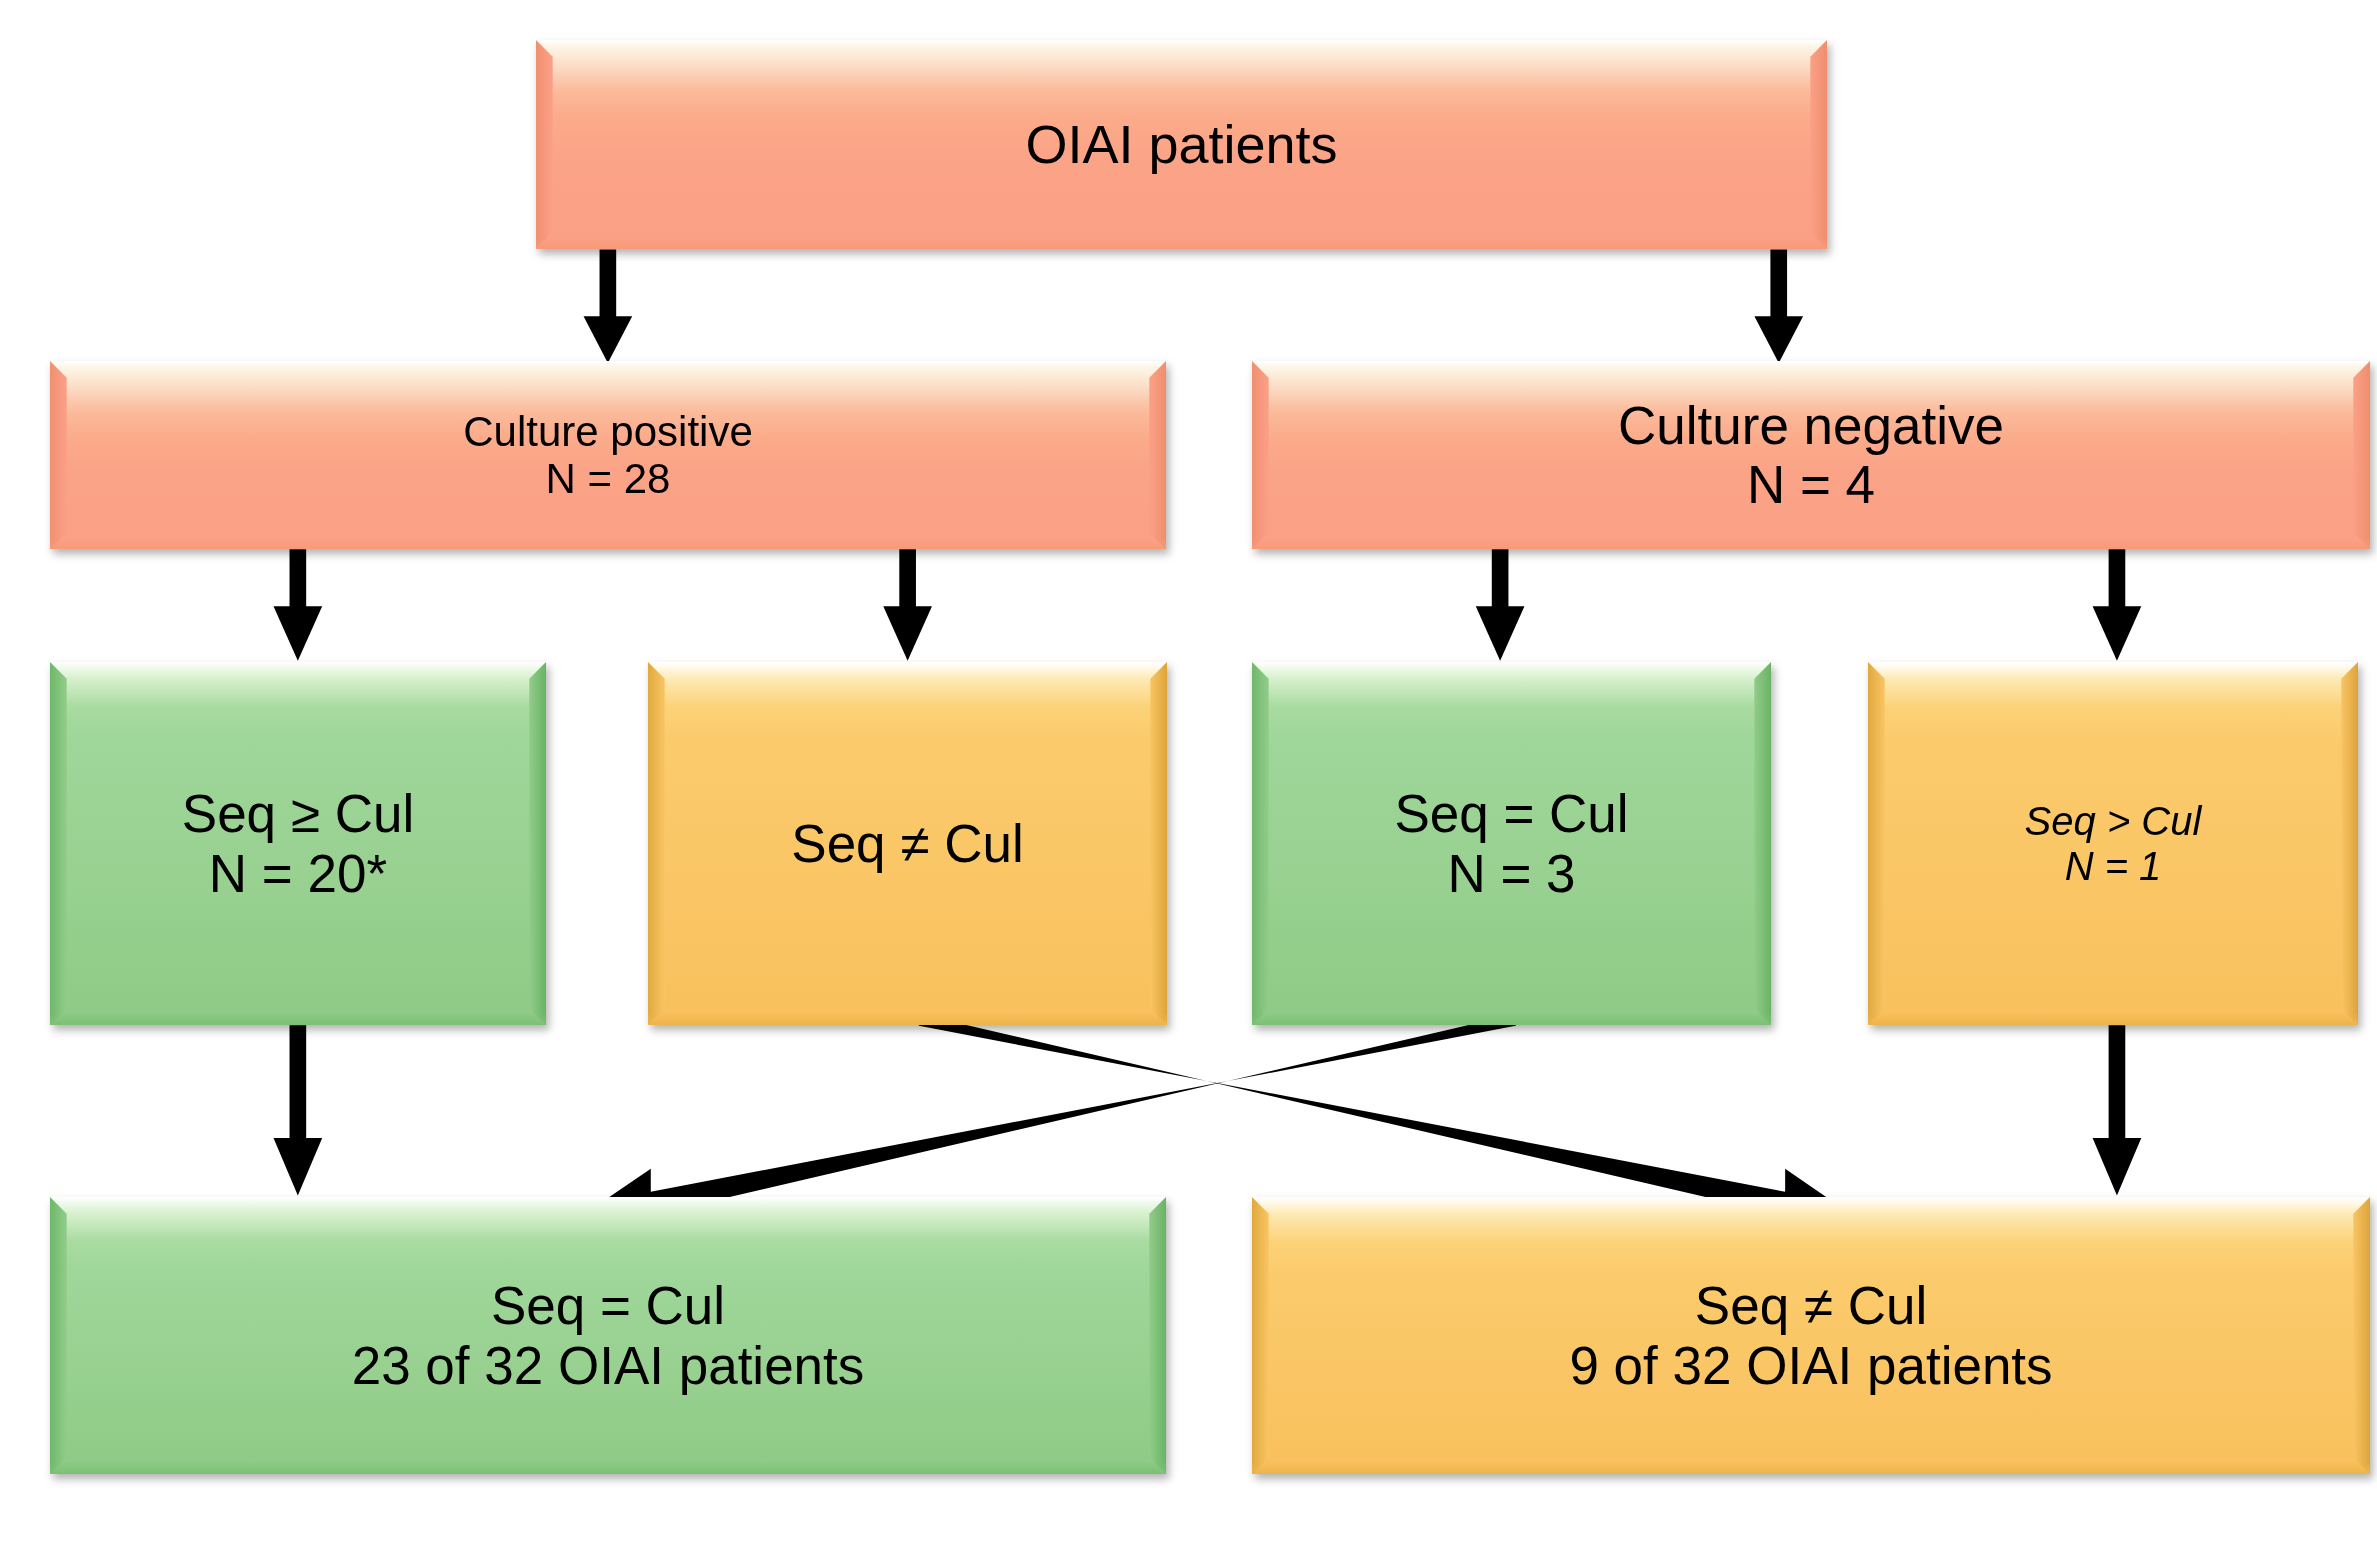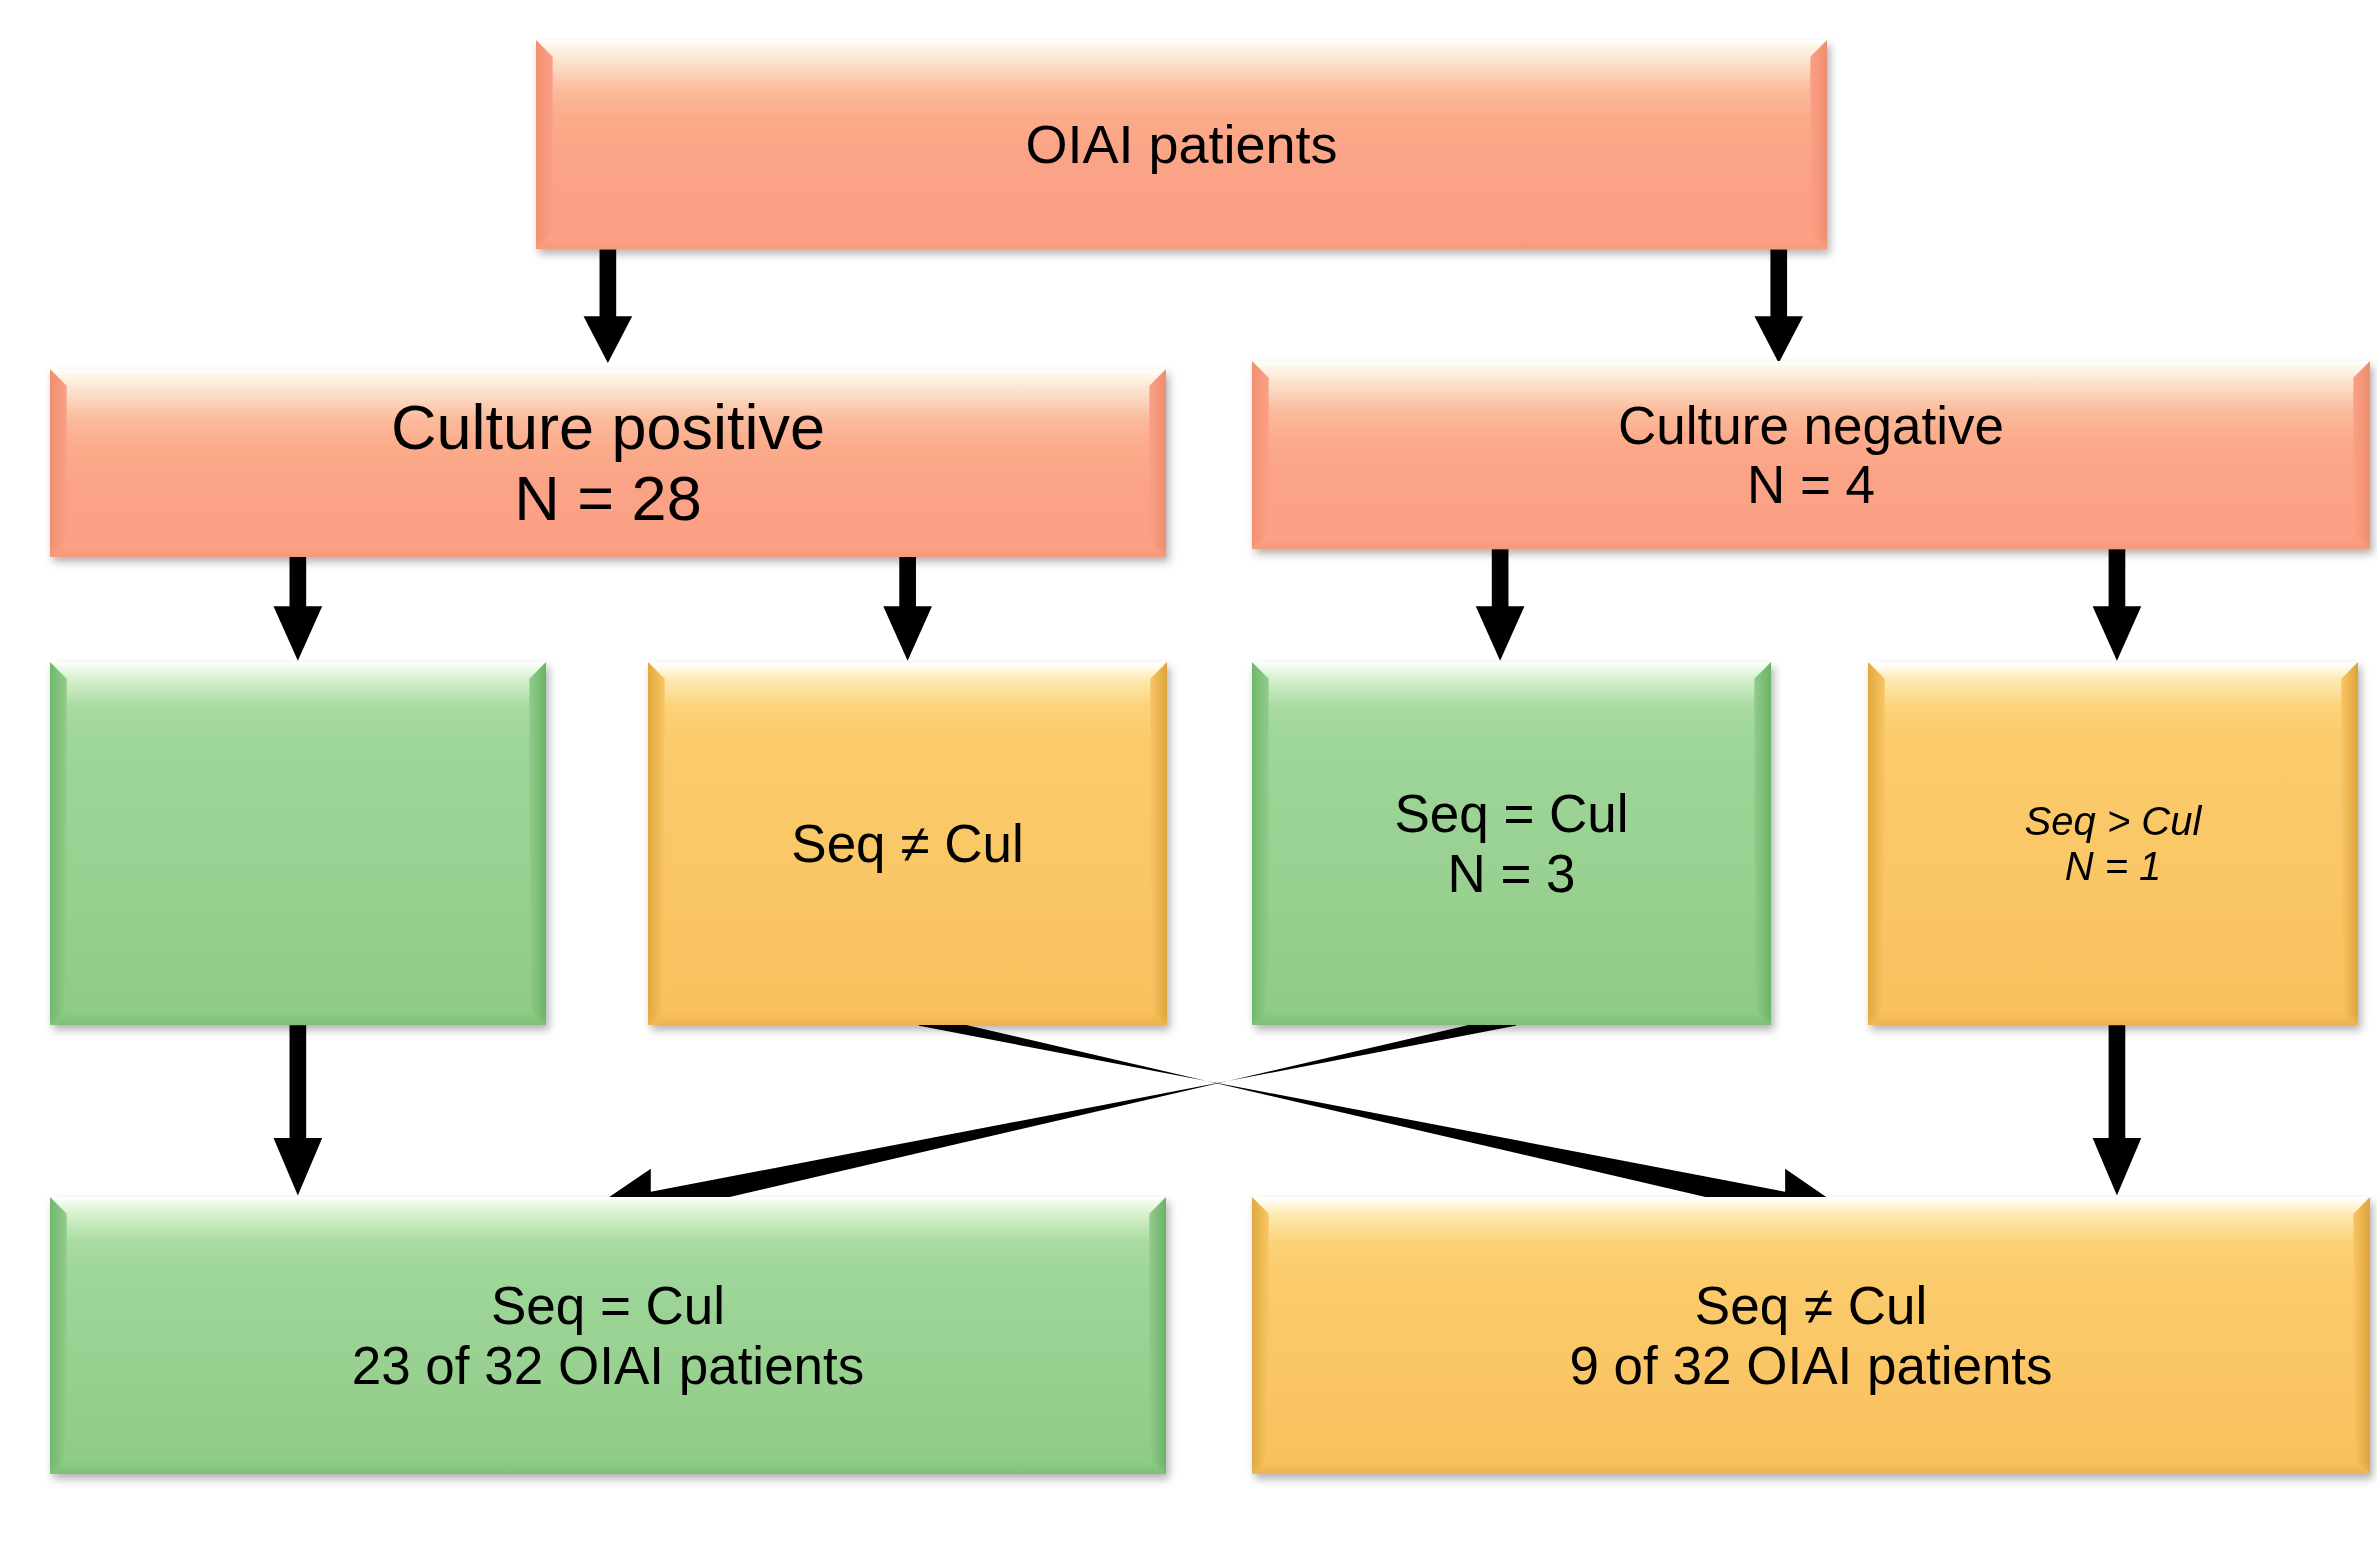--- a/index.html
+++ b/index.html
@@ -180,21 +180,21 @@
       <div class="inner"></div>
       <div class="bevL"></div>
       <div class="bevR"></div>
       <div class="bevB"></div>
     </div>
     <div class="labels">
       <span class="l1">OIAI patients</span>
     </div>
   </div>
 
-  <div class="node salmon" style="left:50px;top:369px;width:1116px;height:188px;font-size:63px;">
+  <div class="node salmon" style="left:50px;top:361px;width:1116px;height:188px;font-size:42px;">
     <div class="face">
       <div class="inner"></div>
       <div class="bevL"></div>
       <div class="bevR"></div>
       <div class="bevB"></div>
     </div>
     <div class="labels">
       <span class="l1">Culture positive</span>
       <span class="l2">N = 28</span>
     </div>
@@ -213,20 +213,24 @@
     </div>
   </div>
 
   <div class="node green" style="left:50px;top:662px;width:496px;height:363px;font-size:53px;">
     <div class="face">
       <div class="inner"></div>
       <div class="bevL"></div>
       <div class="bevR"></div>
       <div class="bevB"></div>
     </div>
+    <div class="labels">
+      <span class="l1">Seq ≥ Cul</span>
+      <span class="l2">N = 20*</span>
+    </div>
   </div>
 
   <div class="node yellow" style="left:648px;top:662px;width:519px;height:363px;font-size:53px;">
     <div class="face">
       <div class="inner"></div>
       <div class="bevL"></div>
       <div class="bevR"></div>
       <div class="bevB"></div>
     </div>
     <div class="labels">

